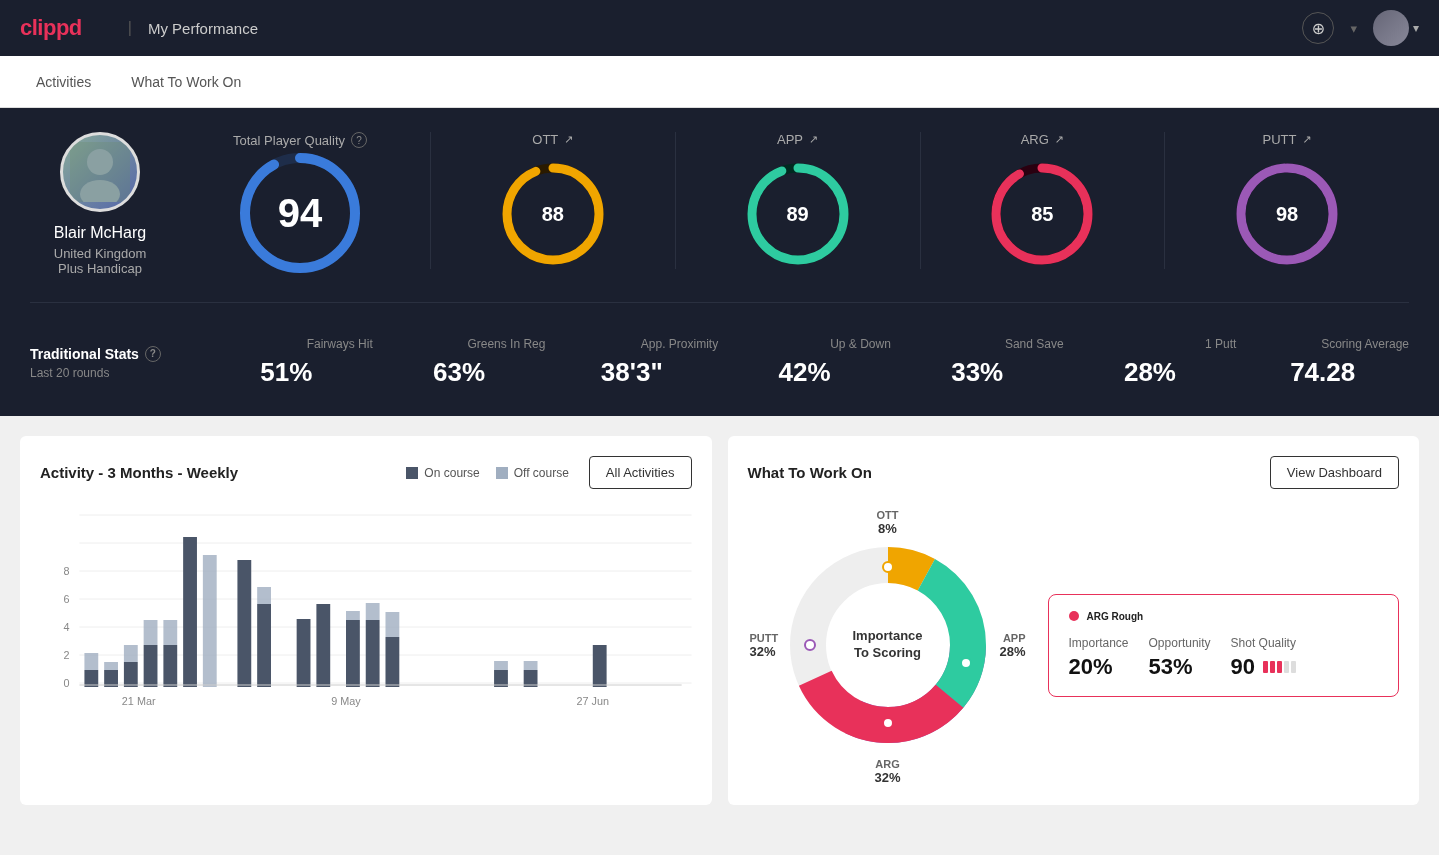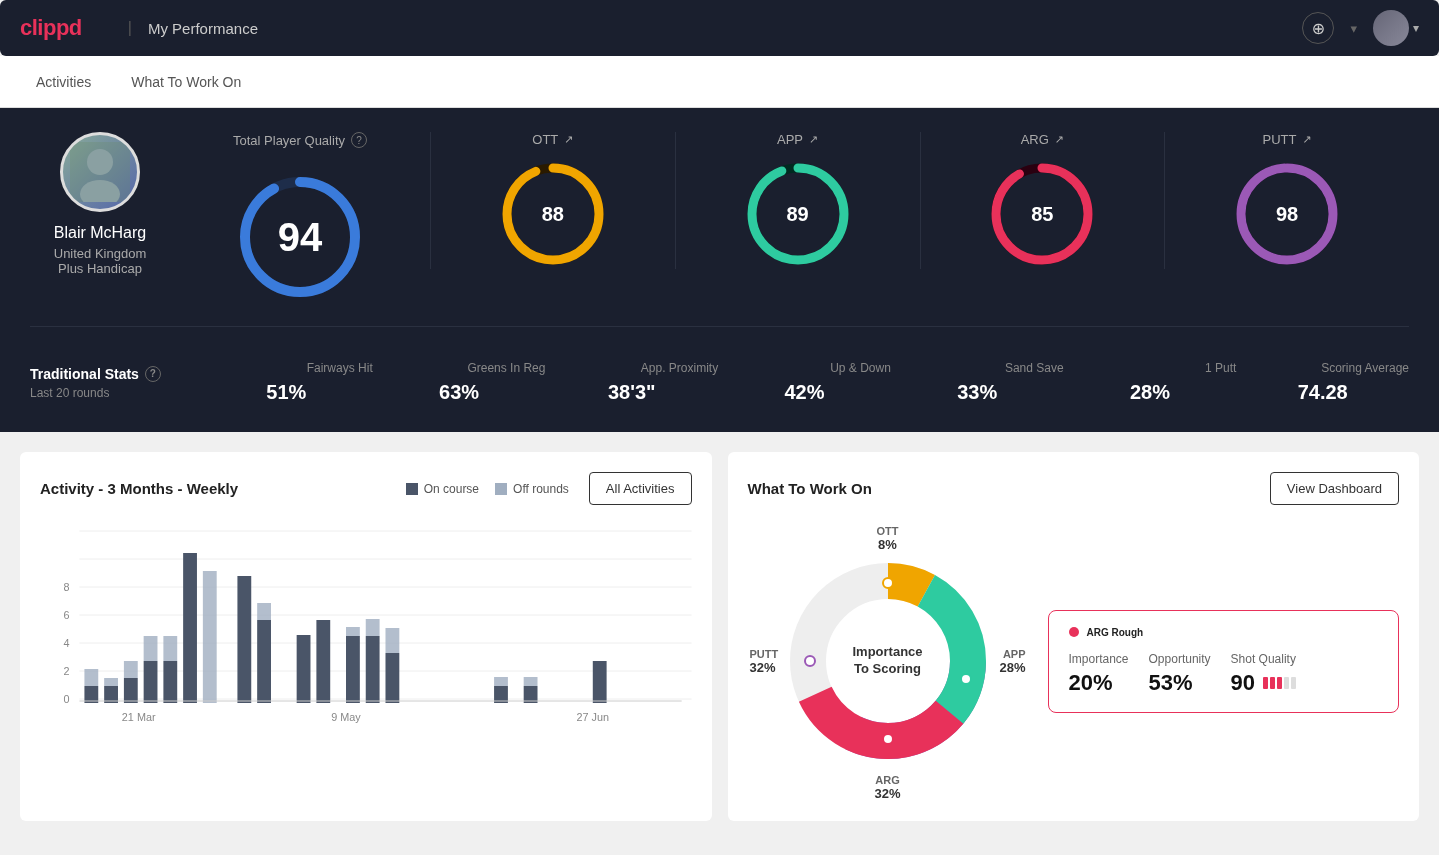--- a/index.html
+++ b/index.html
@@ -6,21 +6,20 @@
     body { font-family: -apple-system, BlinkMacSystemFont, 'Segoe UI', sans-serif; background: #f0f0f0; min-width: 1439px; }
 
     
     .header {
       background: #1a1f2e;
       display: flex;
       align-items: center;
       padding: 0 20px;
       height: 56px;
       position: relative;
-      border-radius: 6px;
     }
     .logo { color: #e8315a; font-size: 22px; font-weight: 700; letter-spacing: -0.5px; margin-right: 30px; }
     .header-title { color: #ccc; font-size: 15px; }
     .header-right { margin-left: auto; display: flex; align-items: center; gap: 16px; }
     .header-icon-btn {
       background: none; border: 1.5px solid #555; border-radius: 50%; width: 32px; height: 32px;
       color: #ccc; cursor: pointer; display: flex; align-items: center; justify-content: center; font-size: 16px;
     }
     .avatar-btn { background: none; border: none; cursor: pointer; display: flex; align-items: center; gap: 4px; }
     .avatar-img { width: 36px; height: 36px; border-radius: 50%; background: linear-gradient(135deg, #667, #889); }
@@ -64,21 +63,21 @@
 
     .scores-section { display: flex; gap: 0; flex: 1; }
     .score-card {
       flex: 1; display: flex; flex-direction: column; align-items: center;
       border-left: 1px solid #2a3040; padding: 0 10px;
     }
     .score-label {
       color: #aaa; font-size: 13px; margin-bottom: 12px; display: flex; align-items: center; gap: 6px;
     }
     .arrow-icon { color: #aaa; font-size: 11px; }
-    .tpq-label { color: #aaa; font-size: 13px; margin-bottom: 24px; display: flex; align-items: center; gap: 6px; }
+    .tpq-label { color: #aaa; font-size: 13px; margin-bottom: 0; display: flex; align-items: center; gap: 6px; }
     .help-icon {
       width: 16px; height: 16px; border: 1px solid #666; border-radius: 50%;
       display: inline-flex; align-items: center; justify-content: center;
       font-size: 10px; color: #888; cursor: pointer;
     }
 
     
     .circle-container { position: relative; width: 110px; height: 110px; }
     .circle-container svg { transform: rotate(-90deg); }
     .circle-value {
@@ -95,21 +94,21 @@
     .trad-stats {
       margin-top: 24px;
       display: flex; align-items: center; gap: 0;
       border-top: 1px solid #2a3040; padding-top: 34px;
     }
     .trad-label { min-width: 170px; }
     .trad-label h4 { color: #fff; font-size: 14px; font-weight: 600; display: flex; align-items: center; gap: 6px; }
     .trad-label p { color: #888; font-size: 12px; margin-top: 4px; }
     .stat-item { flex: 1; text-align: center; }
     .stat-item .stat-name { color: #888; font-size: 12px; margin-bottom: 6px; text-align: right; }
-    .stat-item .stat-value { color: #fff; font-size: 20px; font-weight: 600; }
+    .stat-item .stat-value { color: #fff; font-size: 26px; font-weight: 600; }
 
     
     .bottom-panels { display: flex; gap: 16px; padding: 20px; background: #f0f0f0; }
     .panel { background: #fff; border-radius: 6px; padding: 20px; }
     .panel-left { flex: 1; }
     .panel-right { flex: 1; }
 
     .panel-header { display: flex; align-items: center; justify-content: space-between; margin-bottom: 16px; }
     .panel-title { font-size: 15px; font-weight: 600; color: #222; }
 
@@ -305,21 +304,21 @@
     <div class="panel-header">
       <span class="panel-title">Activity - 3 Months - Weekly</span>
       <div style="display:flex;align-items:center;gap:20px;">
         <div class="legend">
           <div class="legend-item">
             <div class="legend-box" style="background:#4a5568;"></div>
             <span>On course</span>
           </div>
           <div class="legend-item">
             <div class="legend-box" style="background:#a0aec0;"></div>
-            <span>Off rounds</span>
+            <span>Off course</span>
           </div>
         </div>
         <button class="btn-outline">All Activities</button>
       </div>
     </div>
 
     <div class="chart-area">
       <svg class="chart-svg" viewBox="0 0 660 220" preserveAspectRatio="none">
 
         <line x1="40" y1="10" x2="660" y2="10" stroke="#eee" stroke-width="1"></line>

